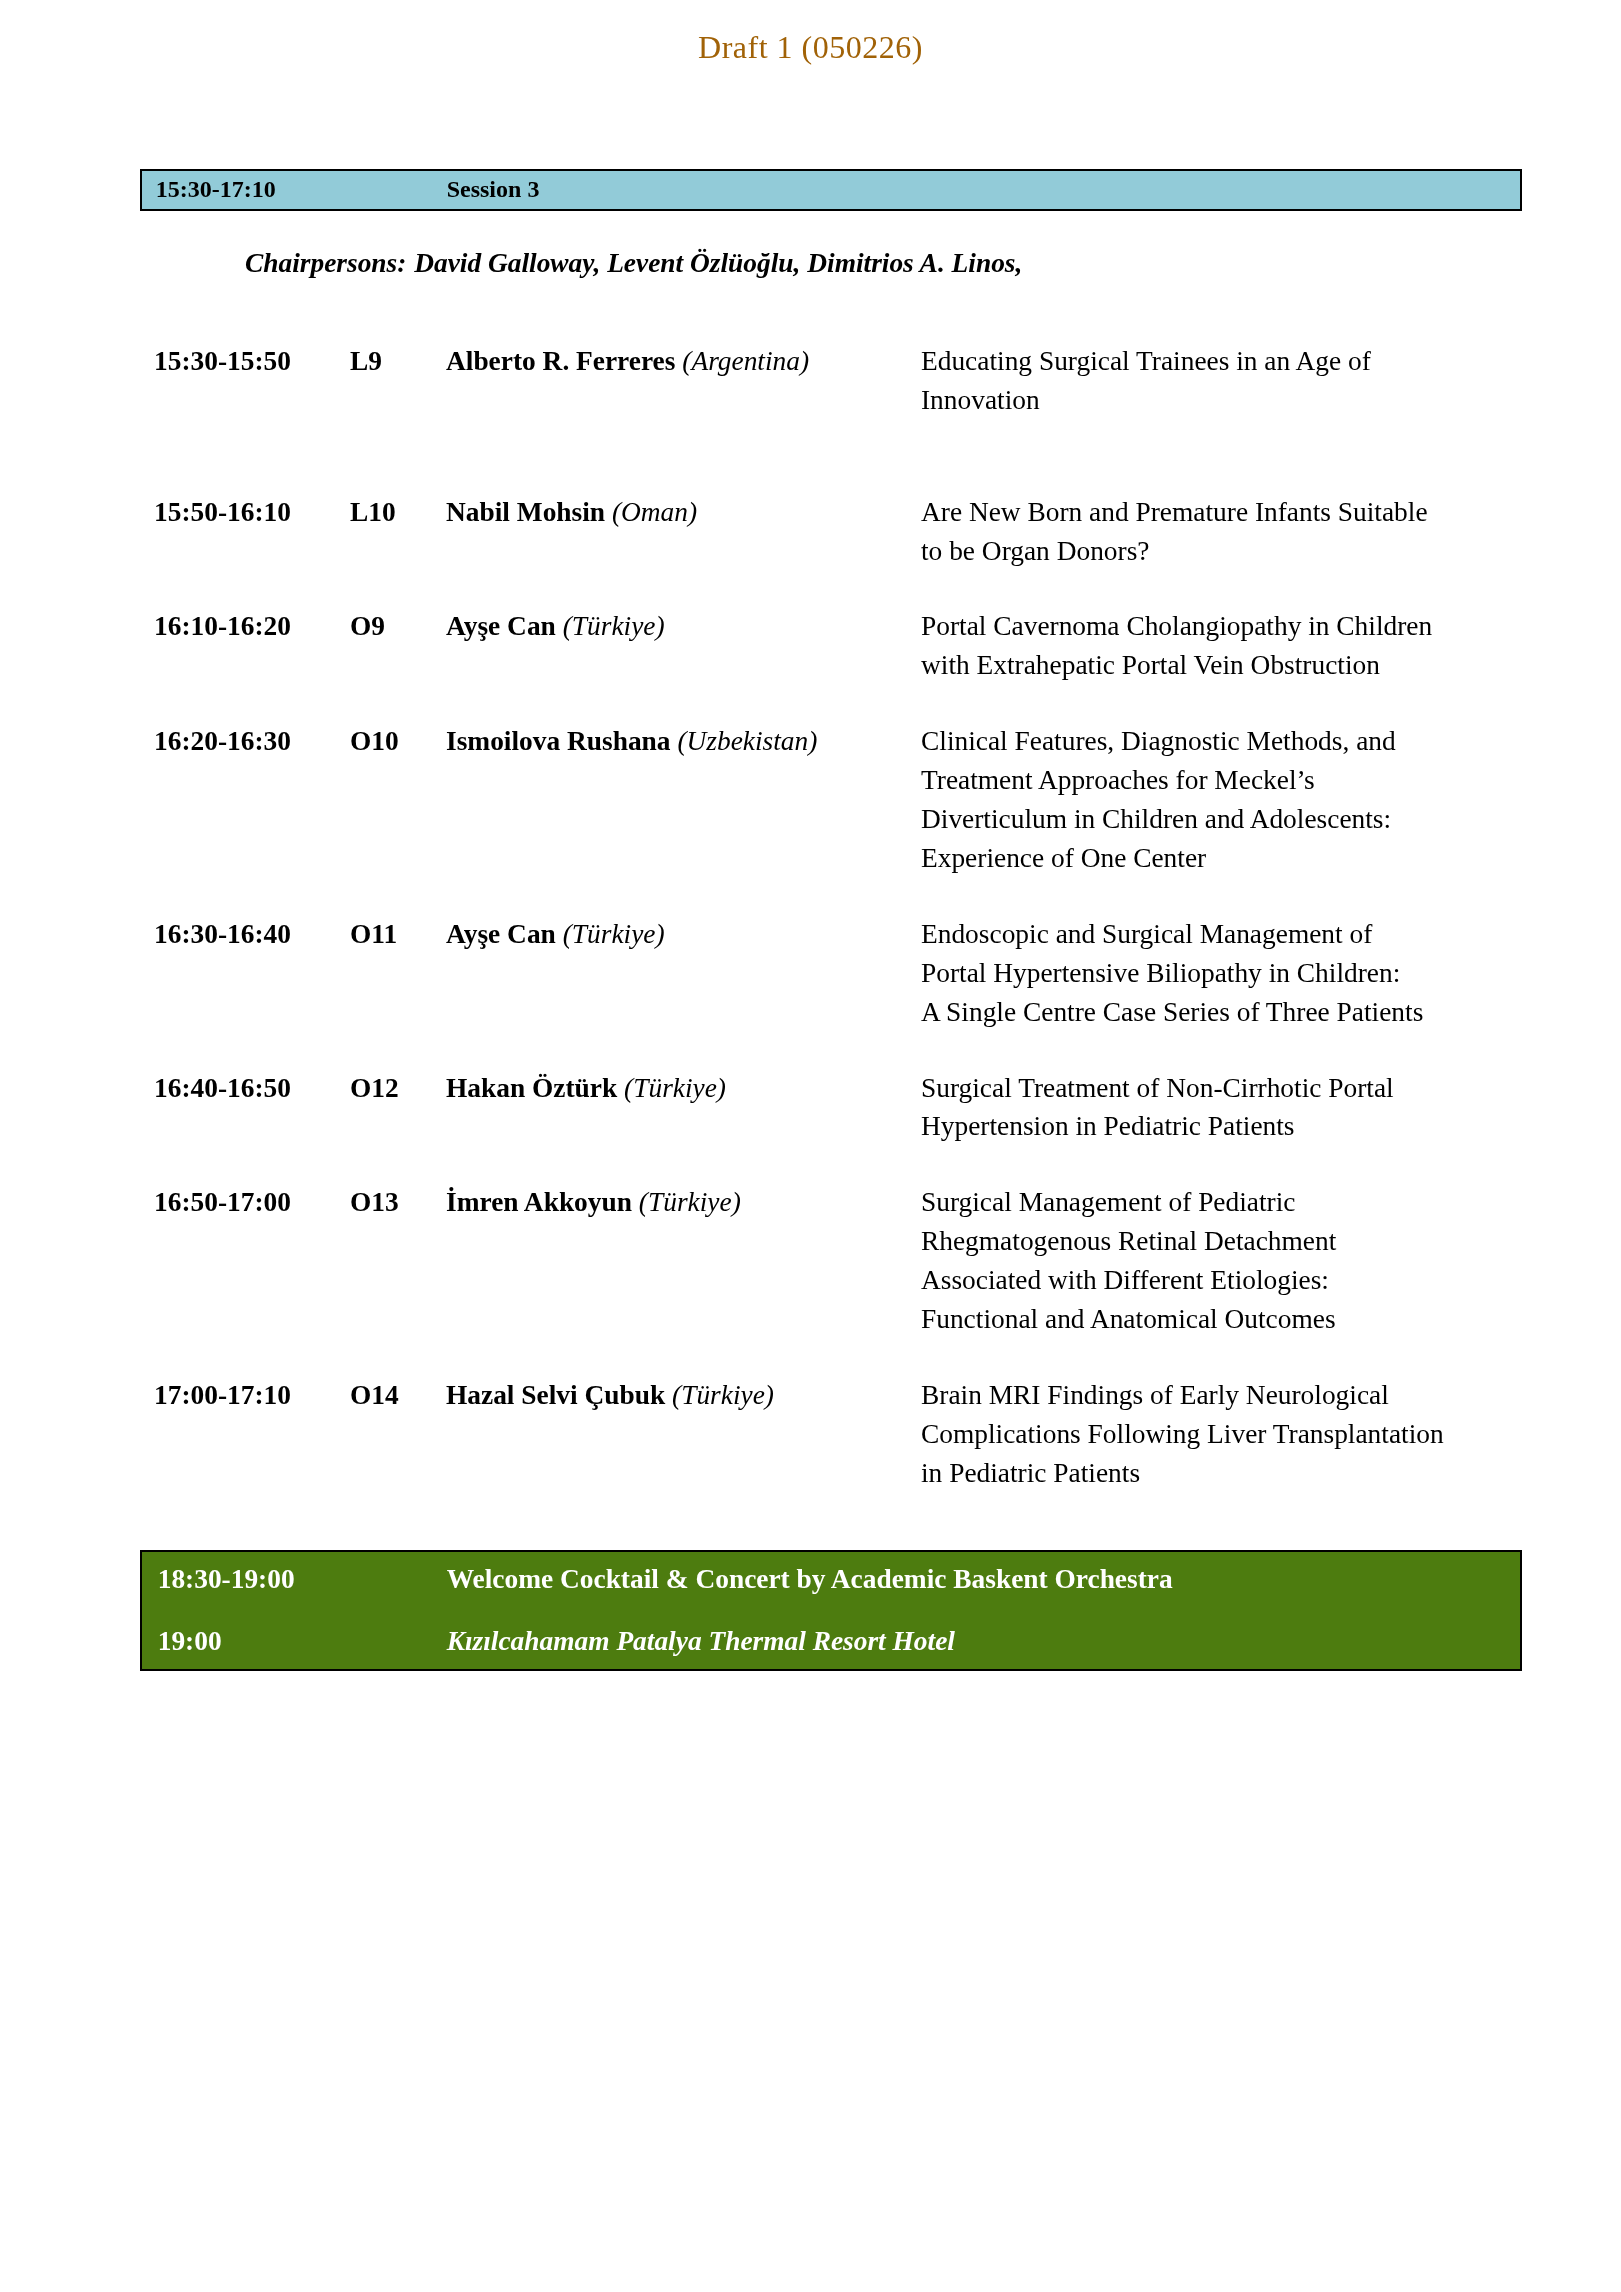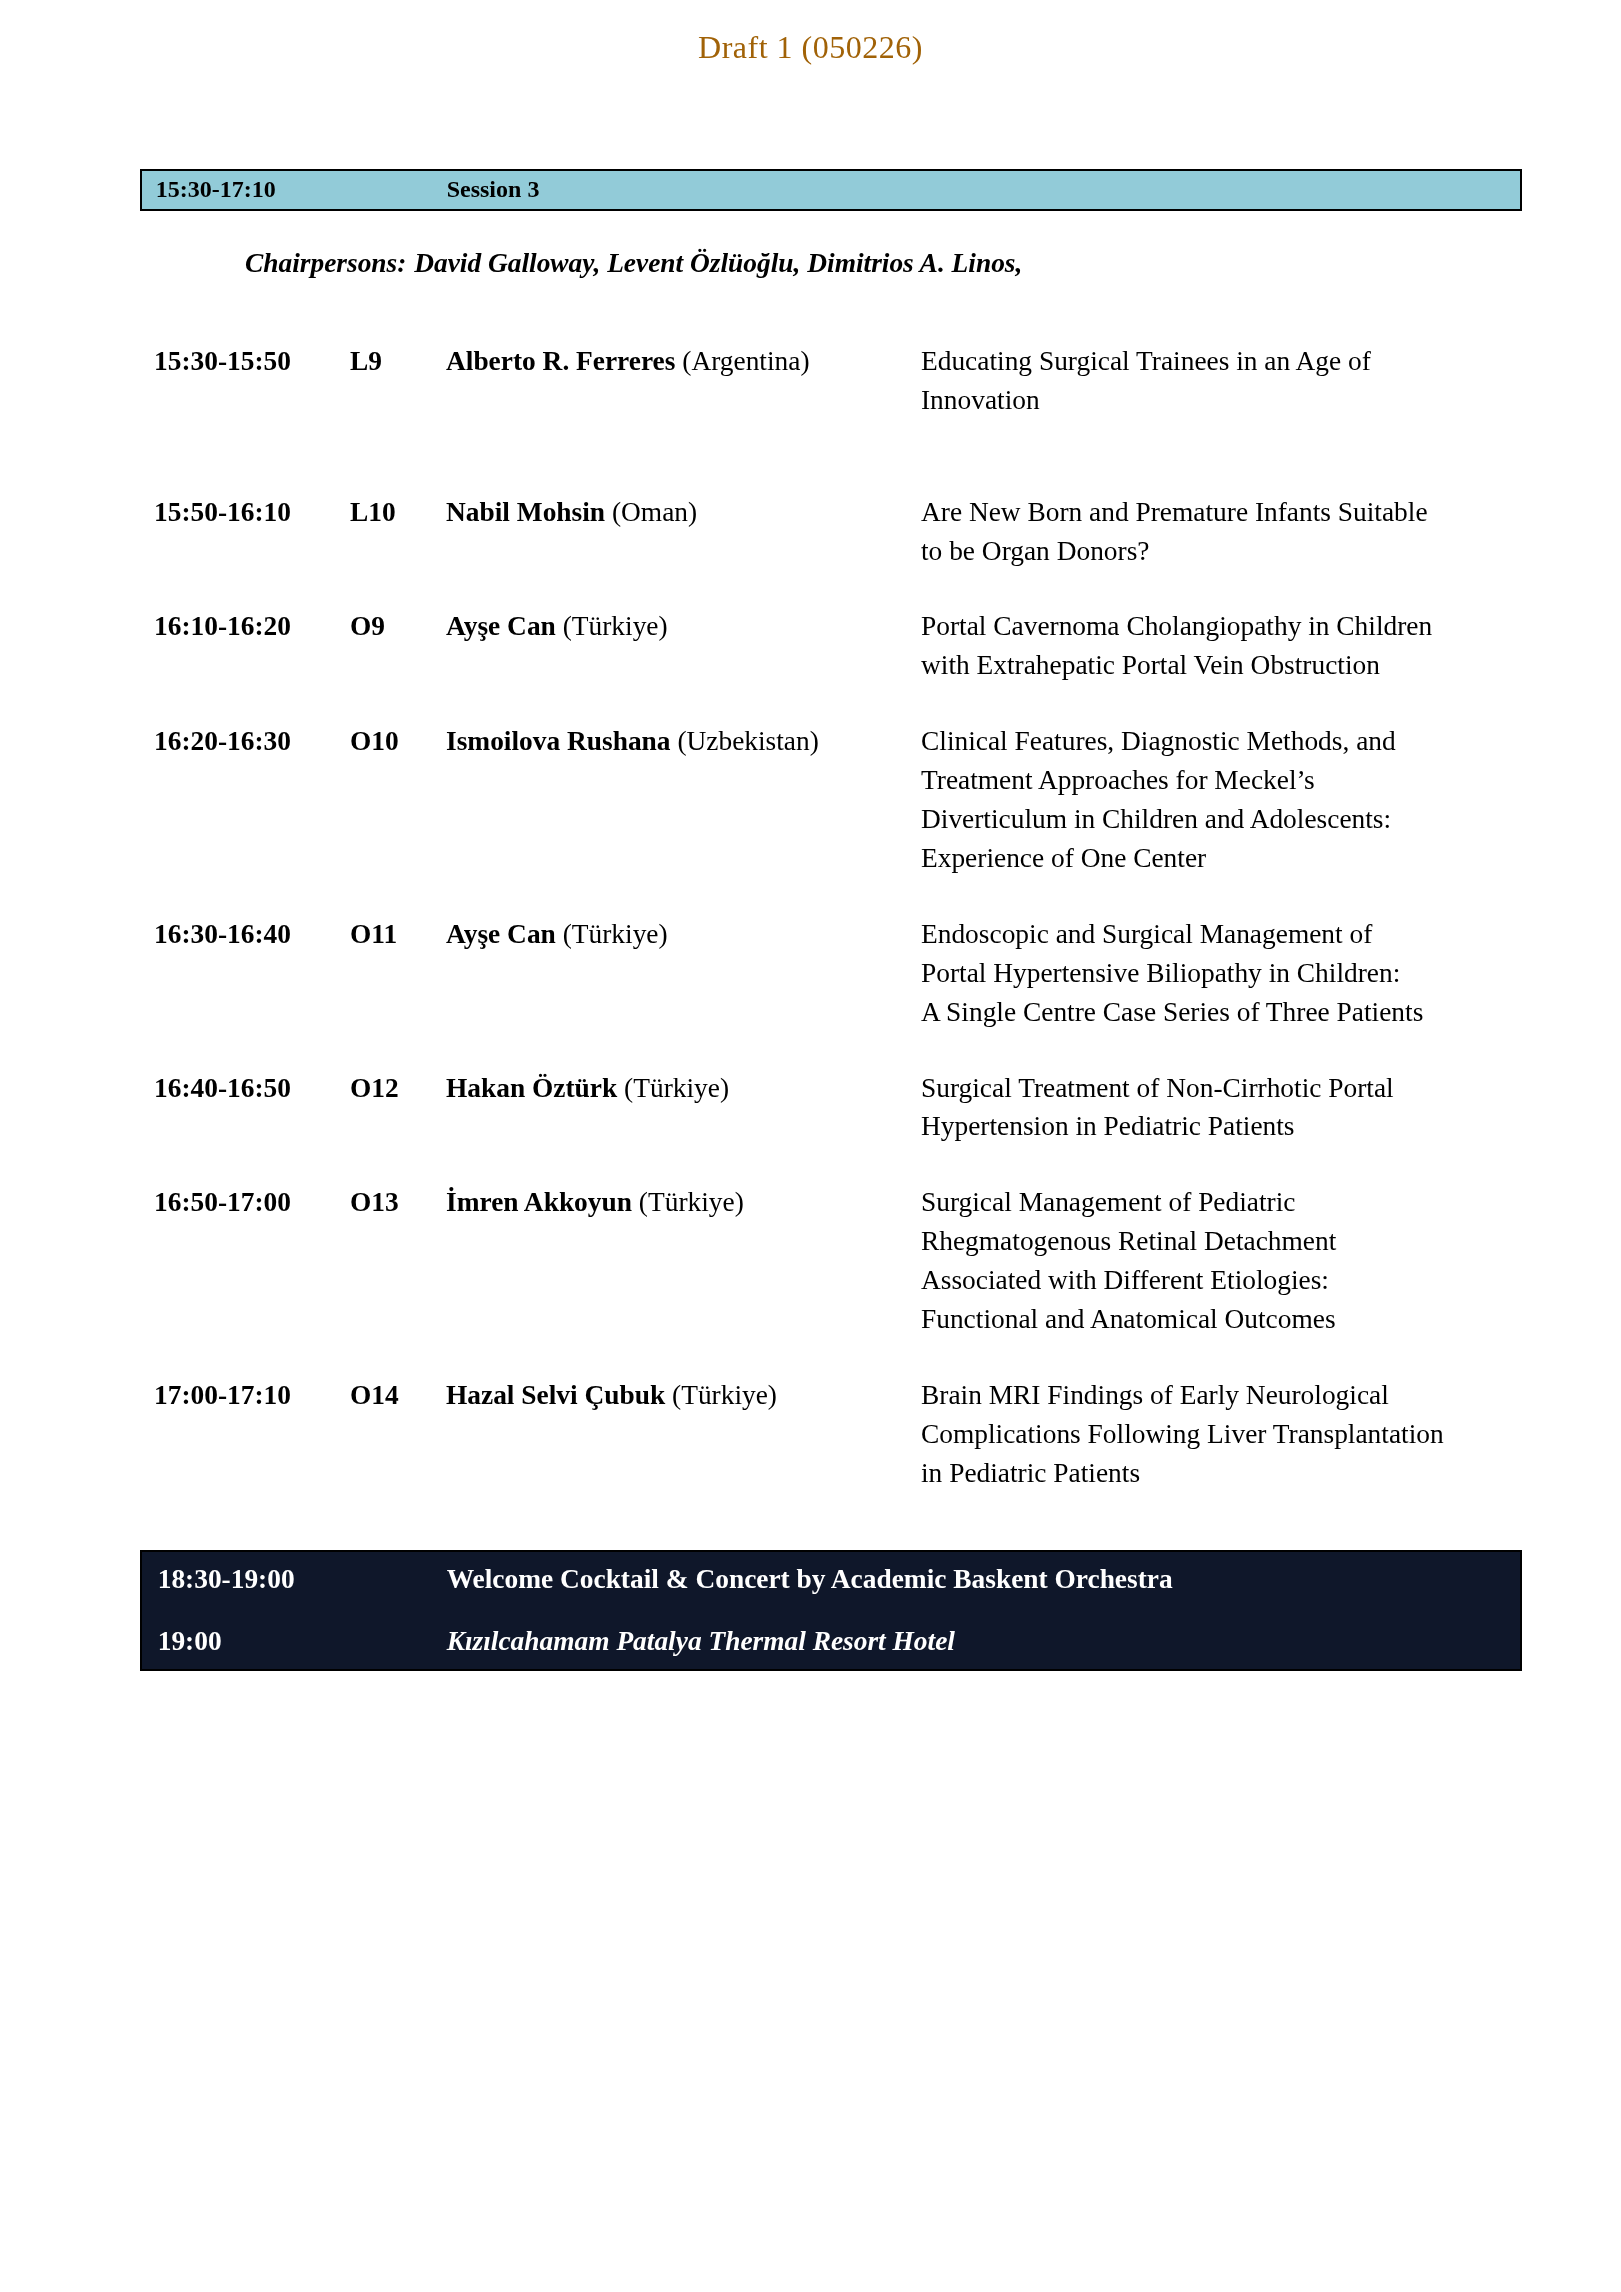--- a/index.html
+++ b/index.html
@@ -49,26 +49,26 @@
     display: grid;
     grid-template-columns: 196px 96px 475px 602px;
     margin-left: 154px;
     margin-bottom: 37px;
     font-size: 27.4px;
     line-height: 1.42;
   }
   .schedule-row.gap-large { margin-bottom: 73px; }
   .row-time, .row-code { font-weight: bold; }
   .speaker-name { font-weight: bold; }
-  .speaker-country { }
+  .speaker-country { font-style: italic; }
   .talk-title { white-space: pre-line; }
   
   .evening-bar {
     margin: 57px 99px 0 140px;
-    background: #0f172a;
+    background: #4d7c0f;
     border: 2.9px solid #000000;
     box-sizing: border-box;
     color: #ffffff;
     padding: 12.7px 0 11.8px 15.7px;
     font-size: 27.4px;
     font-weight: bold;
   }
   .evening-row {
     display: grid;
     grid-template-columns: 289px auto;

